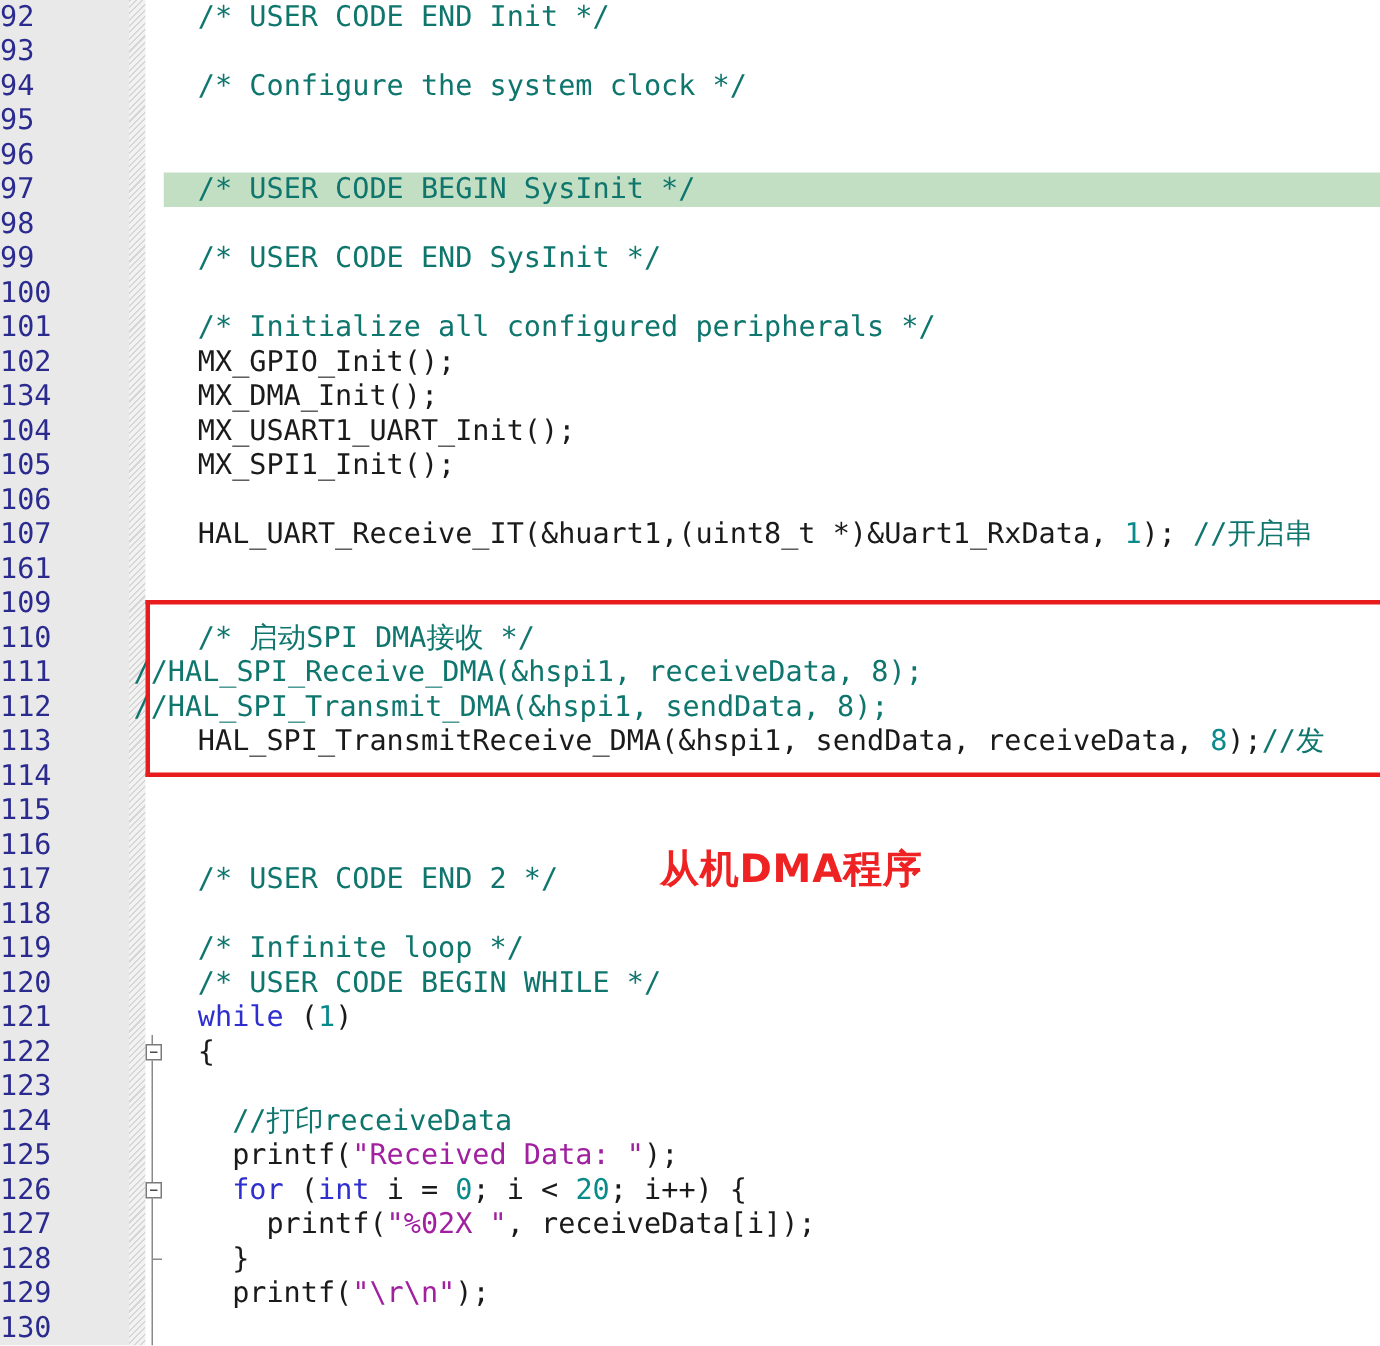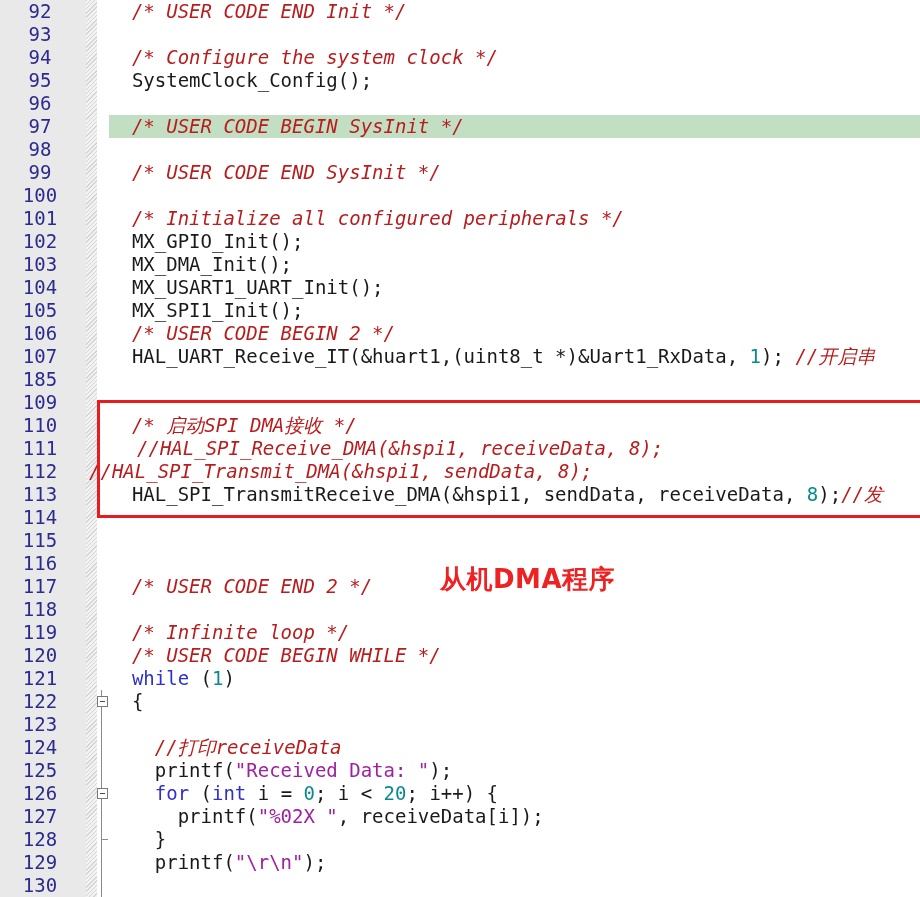--- a/index.html
+++ b/index.html
@@ -66,21 +66,21 @@
   .row {
     position: absolute;
     left: 0;
     width: 920px;
     height: 23px;
   }
   .row .num {
     position: absolute;
     left: 0;
     width: 80px;
-    text-align: center;
+    text-align: left;
     font-size: 19px;
     line-height: 23px;
     color: #2b2b8f;
     font-family: "DejaVu Sans Mono", "Liberation Mono", monospace;
     z-index: 4;
   }
   .row .txt {
     position: absolute;
     left: 109px;
     white-space: pre;
@@ -95,21 +95,21 @@
   .hl {
     position: absolute;
     left: 109px;
     width: 811px;
     height: 23px;
     background: #c3dfc3;
     z-index: 0;
   }
 
   
-  .cm { color: #b91c1c; font-style: italic; }          
+  .cm { color: #0f766e; }          
   .kw { color: #2f2fd0; font-weight: normal; }  
   .st { color: #a020a0; }          
   .nm { color: #0a8a8a; }          
   .pl { color: #1a1a1a; }          
 
   
   .fold-box {
     position: absolute;
     left: 97px;
     width: 11px;
@@ -181,21 +181,20 @@
       <div class="row" style="top: 23px;">
         <div class="num">93</div>
         <div class="txt"></div>
       </div>
       <div class="row" style="top: 46px;">
         <div class="num">94</div>
         <div class="txt"><span class="pl">  </span><span class="cm">/* Configure the system clock */</span></div>
       </div>
       <div class="row" style="top: 69px;">
         <div class="num">95</div>
-        <div class="txt"><span class="pl">  SystemClock_Config();</span></div>
       </div>
       <div class="row" style="top: 92px;">
         <div class="num">96</div>
         <div class="txt"></div>
       </div>
       <div class="hl" style="top: 115px;"></div>
       <div class="row" style="top: 115px;">
         <div class="num">97</div>
         <div class="txt"><span class="pl">  </span><span class="cm">/* USER CODE BEGIN SysInit */</span></div>
       </div>
@@ -213,54 +212,54 @@
       </div>
       <div class="row" style="top: 207px;">
         <div class="num">101</div>
         <div class="txt"><span class="pl">  </span><span class="cm">/* Initialize all configured peripherals */</span></div>
       </div>
       <div class="row" style="top: 230px;">
         <div class="num">102</div>
         <div class="txt"><span class="pl">  MX_GPIO_Init();</span></div>
       </div>
       <div class="row" style="top: 253px;">
-        <div class="num">103</div>
+        <div class="num">134</div>
         <div class="txt"><span class="pl">  MX_DMA_Init();</span></div>
       </div>
       <div class="row" style="top: 276px;">
         <div class="num">104</div>
         <div class="txt"><span class="pl">  MX_USART1_UART_Init();</span></div>
       </div>
       <div class="row" style="top: 299px;">
         <div class="num">105</div>
         <div class="txt"><span class="pl">  MX_SPI1_Init();</span></div>
       </div>
       <div class="row" style="top: 322px;">
         <div class="num">106</div>
-        <div class="txt"><span class="pl">  </span><span class="cm">/* USER CODE BEGIN 2 */</span></div>
+        <div class="txt"><span class="pl">  </span></div>
       </div>
       <div class="row" style="top: 345px;">
         <div class="num">107</div>
         <div class="txt"><span class="pl">  HAL_UART_Receive_IT(&amp;huart1,(uint8_t *)&amp;Uart1_RxData, </span><span class="nm">1</span><span class="pl">); </span><span class="cm">//开启串</span></div>
       </div>
       <div class="row" style="top: 368px;">
-        <div class="num">185</div>
+        <div class="num">161</div>
         <div class="txt"></div>
       </div>
       <div class="row" style="top: 391px;">
         <div class="num">109</div>
         <div class="txt"></div>
       </div>
       <div class="row" style="top: 414px;">
         <div class="num">110</div>
         <div class="txt"><span class="pl">  </span><span class="cm">/* 启动SPI DMA接收 */</span></div>
       </div>
       <div class="row" style="top: 437px;">
         <div class="num">111</div>
-        <div class="txt"><span class="cm" style="margin-left: -20px; padding-left: 48px;">//HAL_SPI_Receive_DMA(&amp;hspi1, receiveData, 8);</span></div>
+        <div class="txt"><span class="cm" style="margin-left: -20px;">//HAL_SPI_Receive_DMA(&amp;hspi1, receiveData, 8);</span></div>
       </div>
       <div class="row" style="top: 460px;">
         <div class="num">112</div>
         <div class="txt"><span class="cm" style="margin-left: -20px;">//HAL_SPI_Transmit_DMA(&amp;hspi1, sendData, 8);</span></div>
       </div>
       <div class="row" style="top: 483px;">
         <div class="num">113</div>
         <div class="txt"><span class="pl">  HAL_SPI_TransmitReceive_DMA(&amp;hspi1, sendData, receiveData, </span><span class="nm">8</span><span class="pl">);</span><span class="cm">//发</span></div>
       </div>
       <div class="row" style="top: 506px;">

